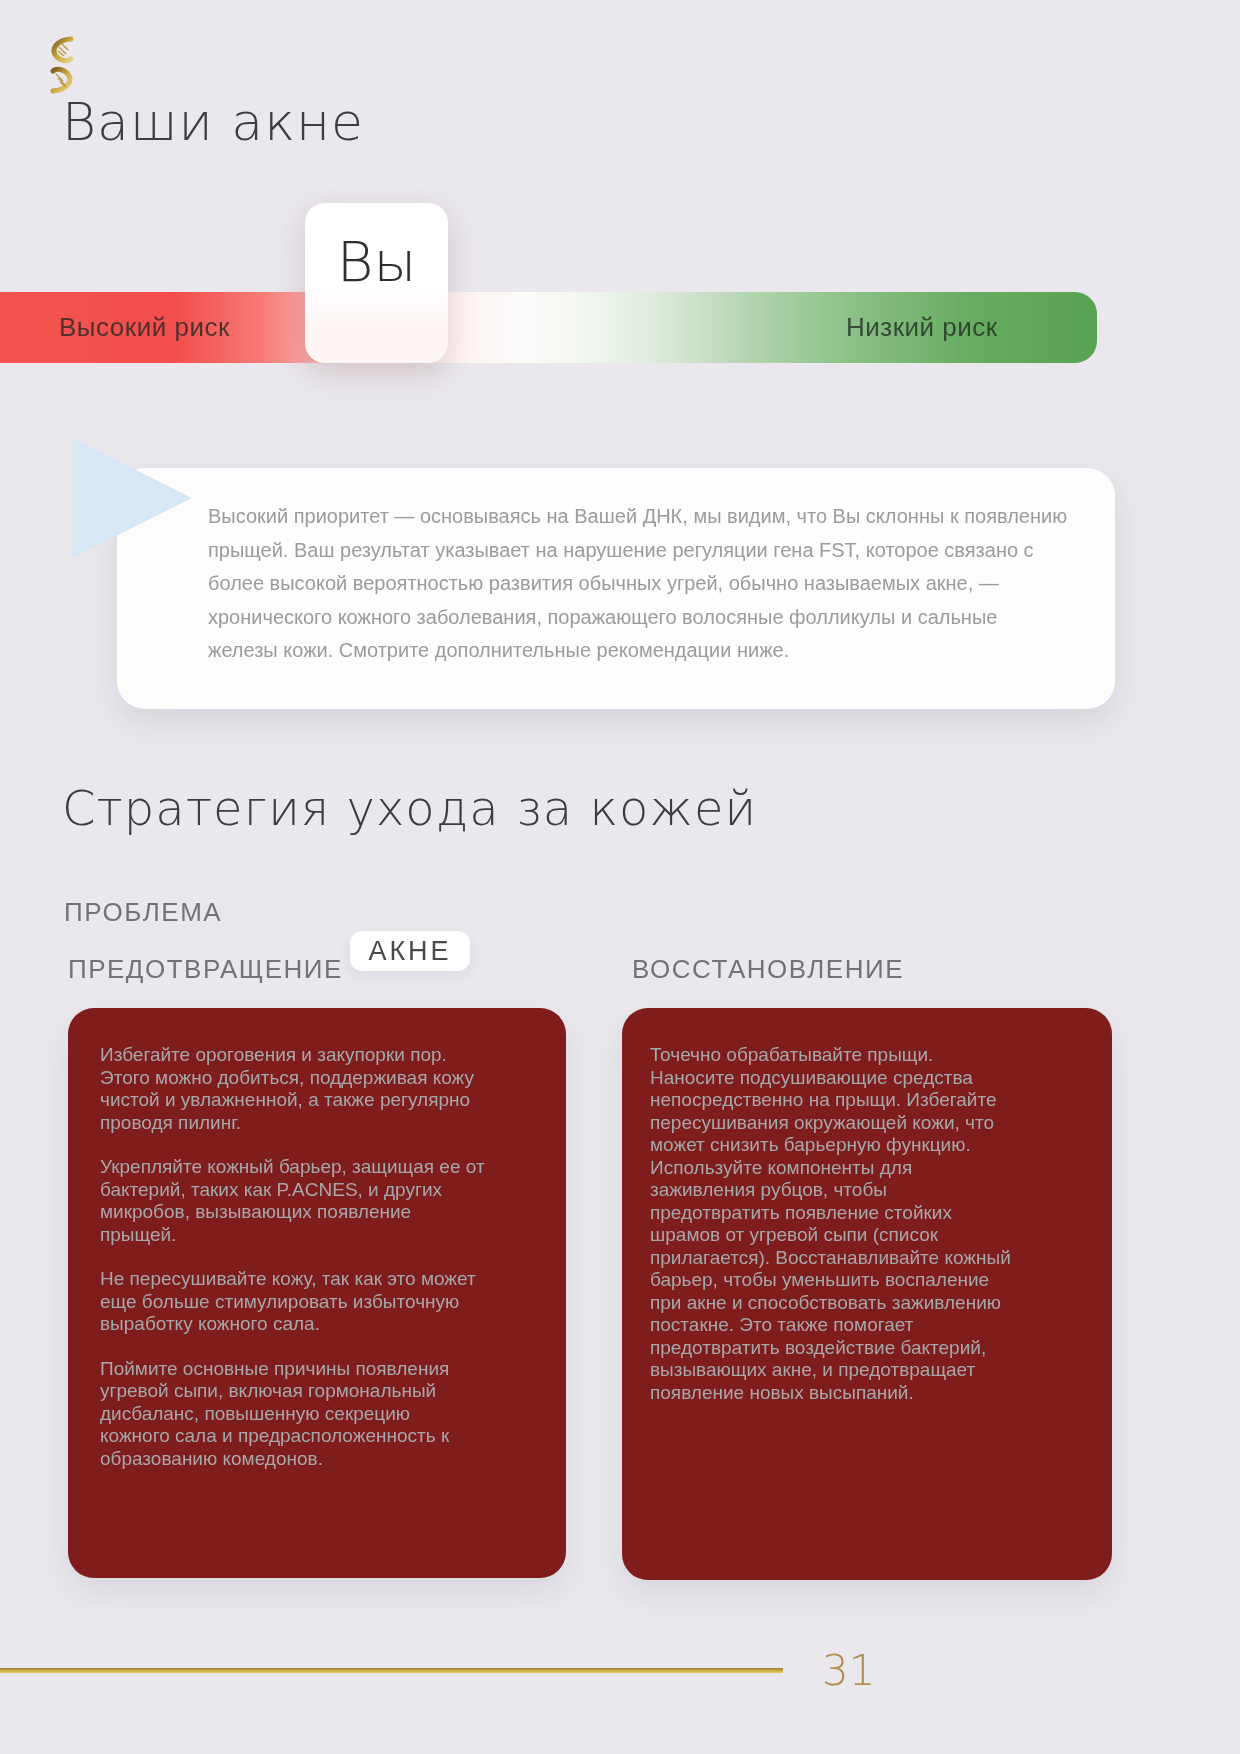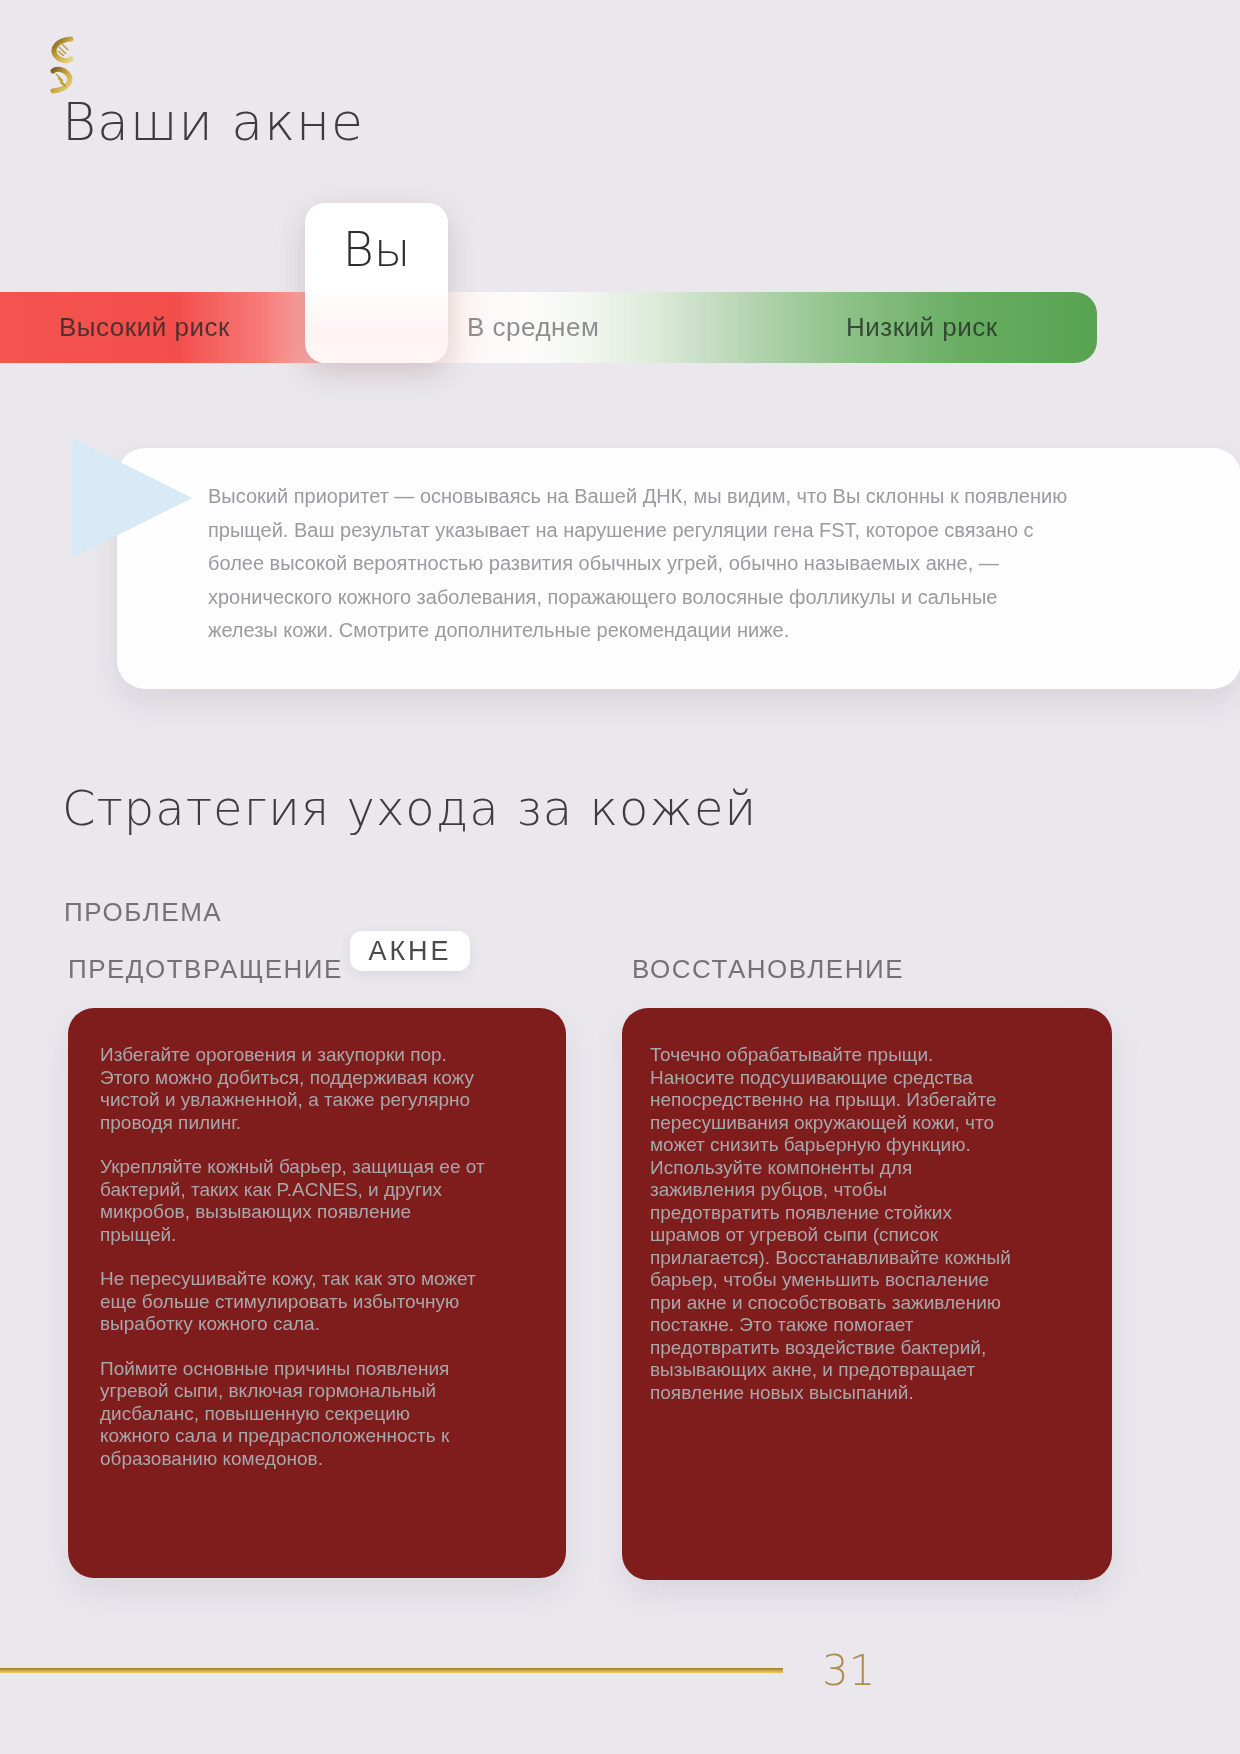--- a/index.html
+++ b/index.html
@@ -39,33 +39,33 @@
   .risk-label.medium{left:467px;color:#8e8e90;}
   .risk-label.low{left:846px;color:rgba(35,50,35,0.82);}
   .you-marker{
     position:absolute;left:305px;top:203px;width:143px;height:160px;
     border-radius:20px;
     background:linear-gradient(180deg,#ffffff 0%,#ffffff 52%,#fdf3f2 84%,#fef7f6 100%);
     box-shadow:0 10px 30px rgba(120,70,70,0.22);
     z-index:2;text-align:center;
   }
   .you-marker .you-text{
-    display:inline-block;margin-top:18px;
-    font-size:48px;font-weight:100;color:#2e2e30;
+    display:inline-block;margin-top:26px;
+    font-size:56px;font-weight:100;color:#2e2e30;
     font-family:"DejaVu Sans","Liberation Sans",sans-serif;
     text-align:center;
   }
   
   .callout-triangle{
     position:absolute;left:72px;top:438px;width:0;height:0;
     border-top:60px solid transparent;border-bottom:60px solid transparent;
     border-left:120px solid #d7e9f4;z-index:4;
   }
   .priority-card{
-    position:absolute;left:117px;top:448px;width:1124px;height:241px;
+    position:absolute;left:117px;top:468px;width:998px;height:241px;
     background:#fdfdfe;border-radius:28px;
     box-shadow:0 14px 30px rgba(130,125,140,0.18);
     z-index:3;
   }
   .priority-text{
     position:absolute;left:91px;top:32px;width:860px;
     font-size:20px;line-height:33.5px;color:#9b9b9e;
   }
   
   .section-heading{
@@ -140,21 +140,20 @@
       <path d="M8 38 L15 45"></path>
         <path d="M10 42 L17 49"></path>
         <path d="M12 46 L18 51"></path>
     </g>
   </svg>
 
   <div class="page-title">Ваши акне</div>
 
   <div class="risk-bar">
     <div class="risk-label high">Высокий риск</div>
-    <div class="risk-label medium">В среднем</div>
     <div class="risk-label low">Низкий риск</div>
   </div>
   <div class="you-marker">
     <span class="you-text">Вы</span>
   </div>
 
   <div class="callout-triangle"></div>
   <div class="priority-card">
     <div class="priority-text">Высокий приоритет — основываясь на Вашей ДНК, мы видим, что Вы склонны к появлению прыщей. Ваш результат указывает на нарушение регуляции гена FST, которое связано с более высокой вероятностью развития обычных угрей, обычно называемых акне, — хронического кожного заболевания, поражающего волосяные фолликулы и сальные железы кожи. Смотрите дополнительные рекомендации ниже.</div>
   </div>

